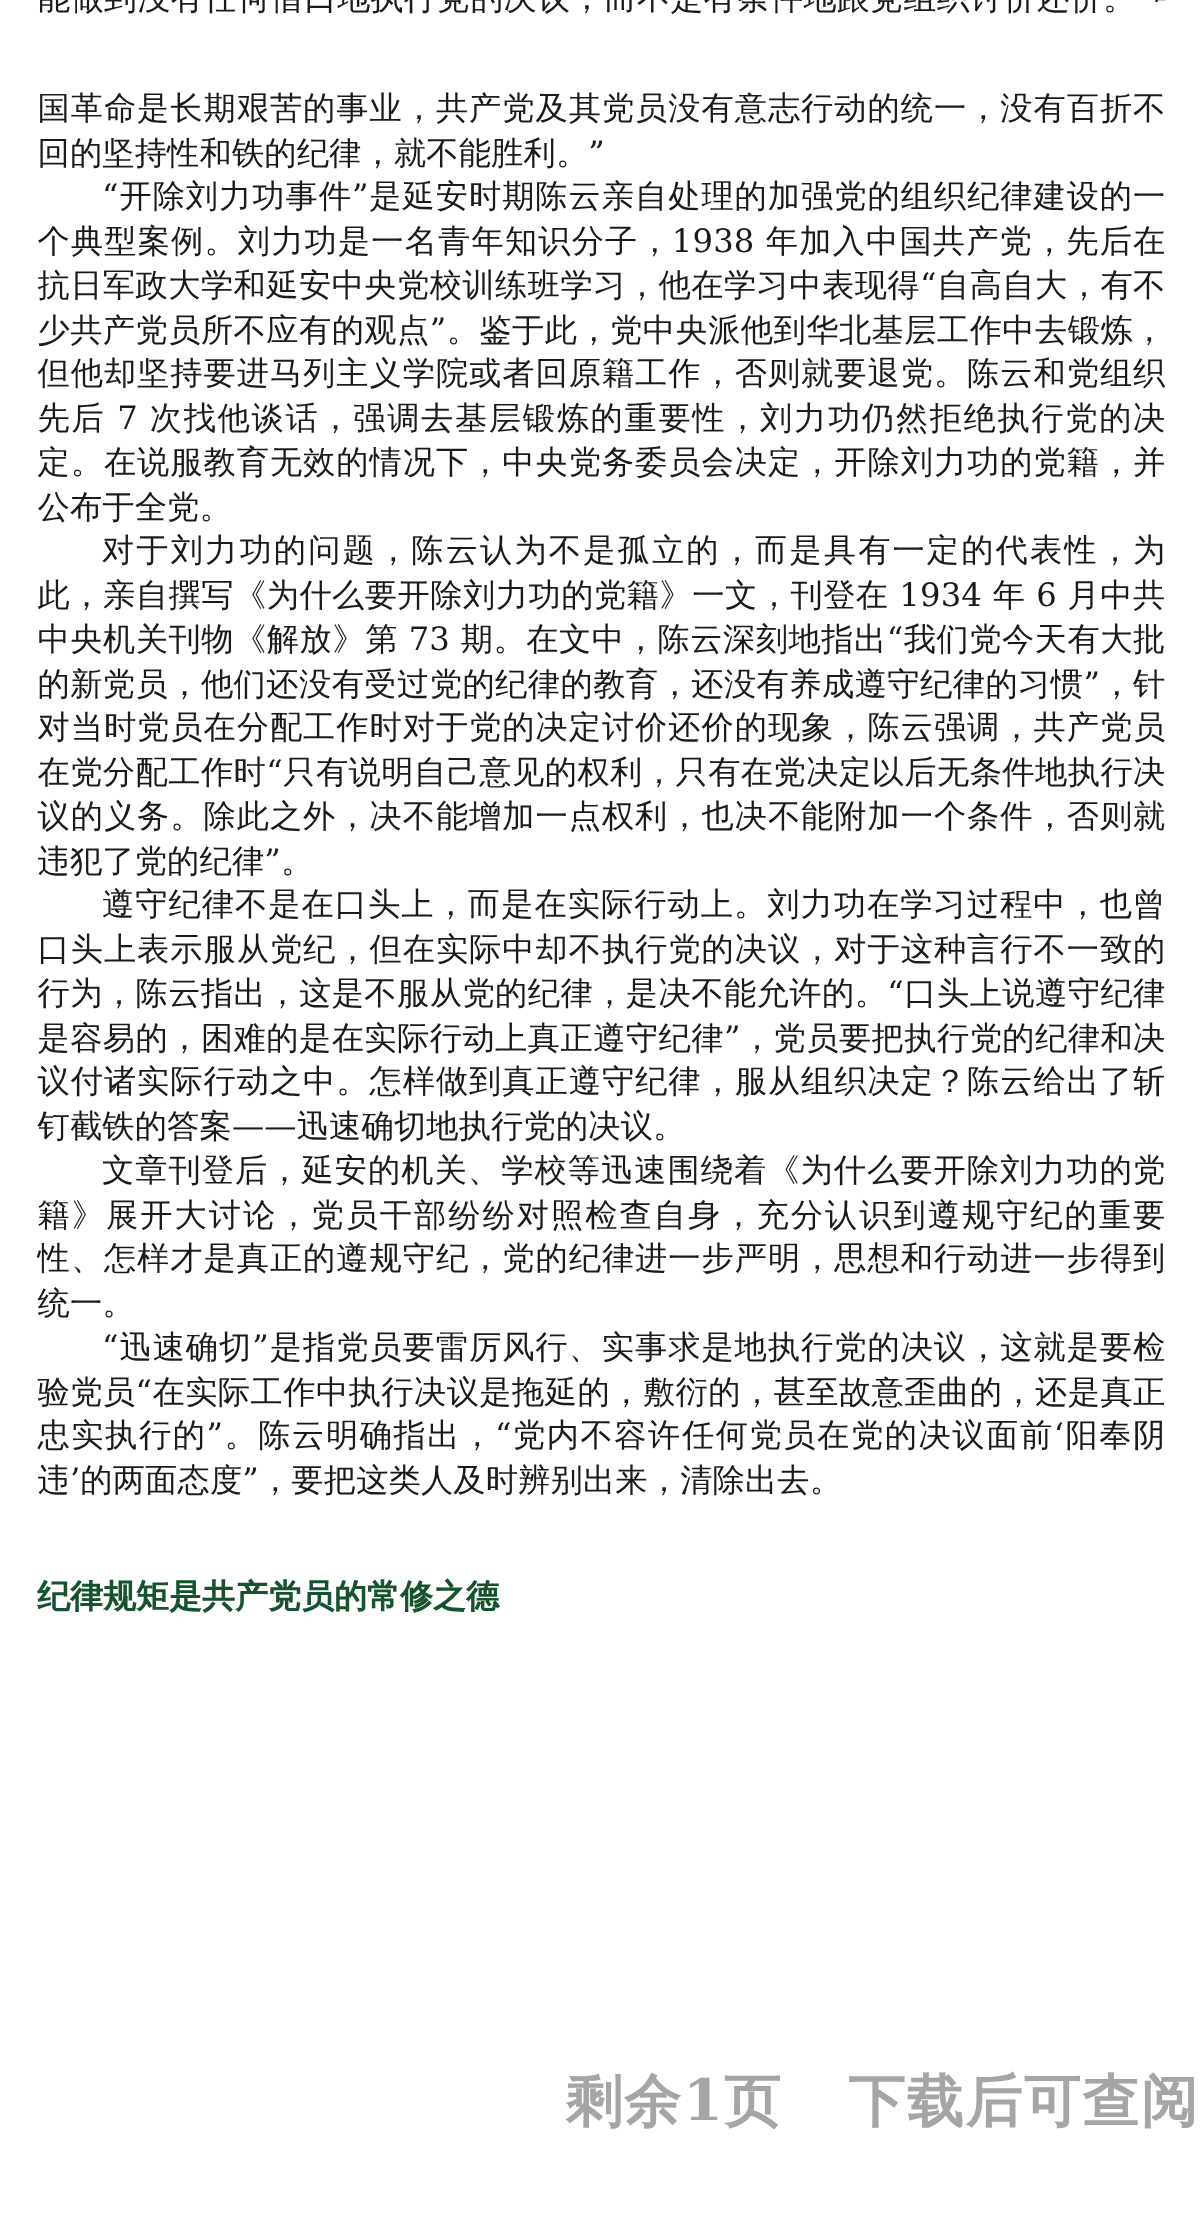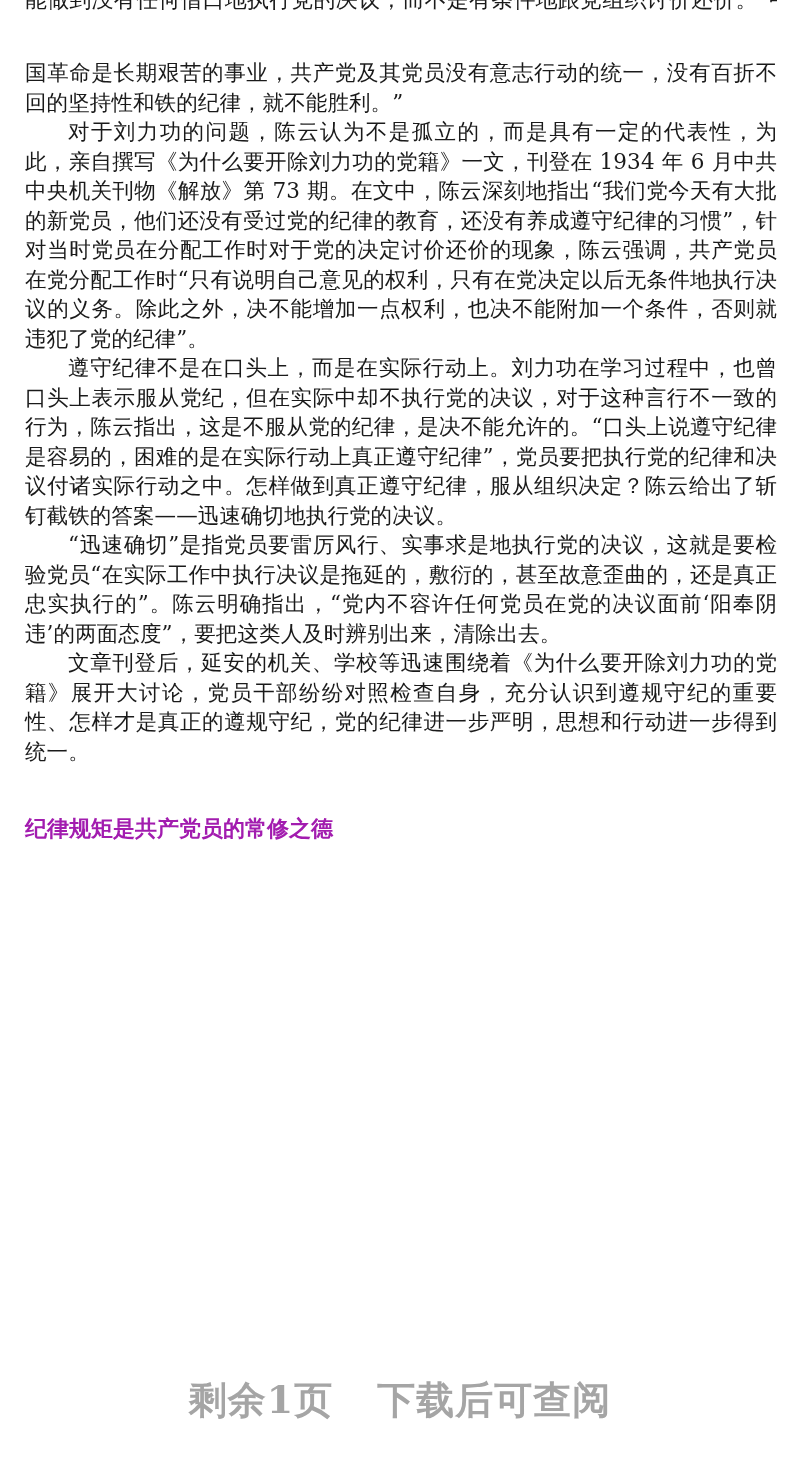--- a/index.html
+++ b/index.html
@@ -49,28 +49,28 @@
     }
     .para.indent {
       text-indent: 2em;
     }
     .section-heading {
       font-family: "DejaVu Sans", "Liberation Sans", sans-serif;
       font-weight: bold;
       font-size: 22px;
       line-height: 30px;
       margin: 48px 0 13px 0;
-      color: #a21caf;
+      color: #14532d;
     }
     .footer-banner {
       position: absolute;
       left: 0;
       top: 1372px;
       width: 800px;
-      text-align: center;
+      text-align: right;
       font-family: "DejaVu Serif", "Liberation Serif", serif;
       font-weight: bold;
       font-size: 38px;
       line-height: 56px;
       color: #a5a5a5;
       letter-spacing: 1px;
     }
     .footer-banner .gap {
       display: inline-block;
       width: 44px;
@@ -80,24 +80,25 @@
 <body>
 
 <div class="page">
 
   <div class="line-clipped">能做到没有任何借口地执行党的决议，而不是有条件地跟党组织讨价还价。”中</div>
 
   <div class="content">
 
     <div>
       <p class="para">国革命是长期艰苦的事业，共产党及其党员没有意志行动的统一，没有百折不回的坚持性和铁的纪律，就不能胜利。”</p>
+      <p class="para indent">“开除刘力功事件”是延安时期陈云亲自处理的加强党的组织纪律建设的一个典型案例。刘力功是一名青年知识分子，1938 年加入中国共产党，先后在抗日军政大学和延安中央党校训练班学习，他在学习中表现得“自高自大，有不少共产党员所不应有的观点”。鉴于此，党中央派他到华北基层工作中去锻炼，但他却坚持要进马列主义学院或者回原籍工作，否则就要退党。陈云和党组织先后 7 次找他谈话，强调去基层锻炼的重要性，刘力功仍然拒绝执行党的决定。在说服教育无效的情况下，中央党务委员会决定，开除刘力功的党籍，并公布于全党。</p>
       <p class="para indent">对于刘力功的问题，陈云认为不是孤立的，而是具有一定的代表性，为此，亲自撰写《为什么要开除刘力功的党籍》一文，刊登在 1934 年 6 月中共中央机关刊物《解放》第 73 期。在文中，陈云深刻地指出“我们党今天有大批的新党员，他们还没有受过党的纪律的教育，还没有养成遵守纪律的习惯”，针对当时党员在分配工作时对于党的决定讨价还价的现象，陈云强调，共产党员在党分配工作时“只有说明自己意见的权利，只有在党决定以后无条件地执行决议的义务。除此之外，决不能增加一点权利，也决不能附加一个条件，否则就违犯了党的纪律”。</p>
       <p class="para indent">遵守纪律不是在口头上，而是在实际行动上。刘力功在学习过程中，也曾口头上表示服从党纪，但在实际中却不执行党的决议，对于这种言行不一致的行为，陈云指出，这是不服从党的纪律，是决不能允许的。“口头上说遵守纪律是容易的，困难的是在实际行动上真正遵守纪律”，党员要把执行党的纪律和决议付诸实际行动之中。怎样做到真正遵守纪律，服从组织决定？陈云给出了斩钉截铁的答案——迅速确切地执行党的决议。</p>
+      <p class="para indent">文章刊登后，延安的机关、学校等迅速围绕着《为什么要开除刘力功的党籍》展开大讨论，党员干部纷纷对照检查自身，充分认识到遵规守纪的重要性、怎样才是真正的遵规守纪，党的纪律进一步严明，思想和行动进一步得到统一。</p>
       <p class="para indent">“迅速确切”是指党员要雷厉风行、实事求是地执行党的决议，这就是要检验党员“在实际工作中执行决议是拖延的，敷衍的，甚至故意歪曲的，还是真正忠实执行的”。陈云明确指出，“党内不容许任何党员在党的决议面前‘阳奉阴违’的两面态度”，要把这类人及时辨别出来，清除出去。</p>
-      <p class="para indent">文章刊登后，延安的机关、学校等迅速围绕着《为什么要开除刘力功的党籍》展开大讨论，党员干部纷纷对照检查自身，充分认识到遵规守纪的重要性、怎样才是真正的遵规守纪，党的纪律进一步严明，思想和行动进一步得到统一。</p>
     </div>
 
     <h2 class="section-heading">纪律规矩是共产党员的常修之德</h2>
 
     <div>
     </div>
 
   </div>
 
   <div class="footer-banner">

